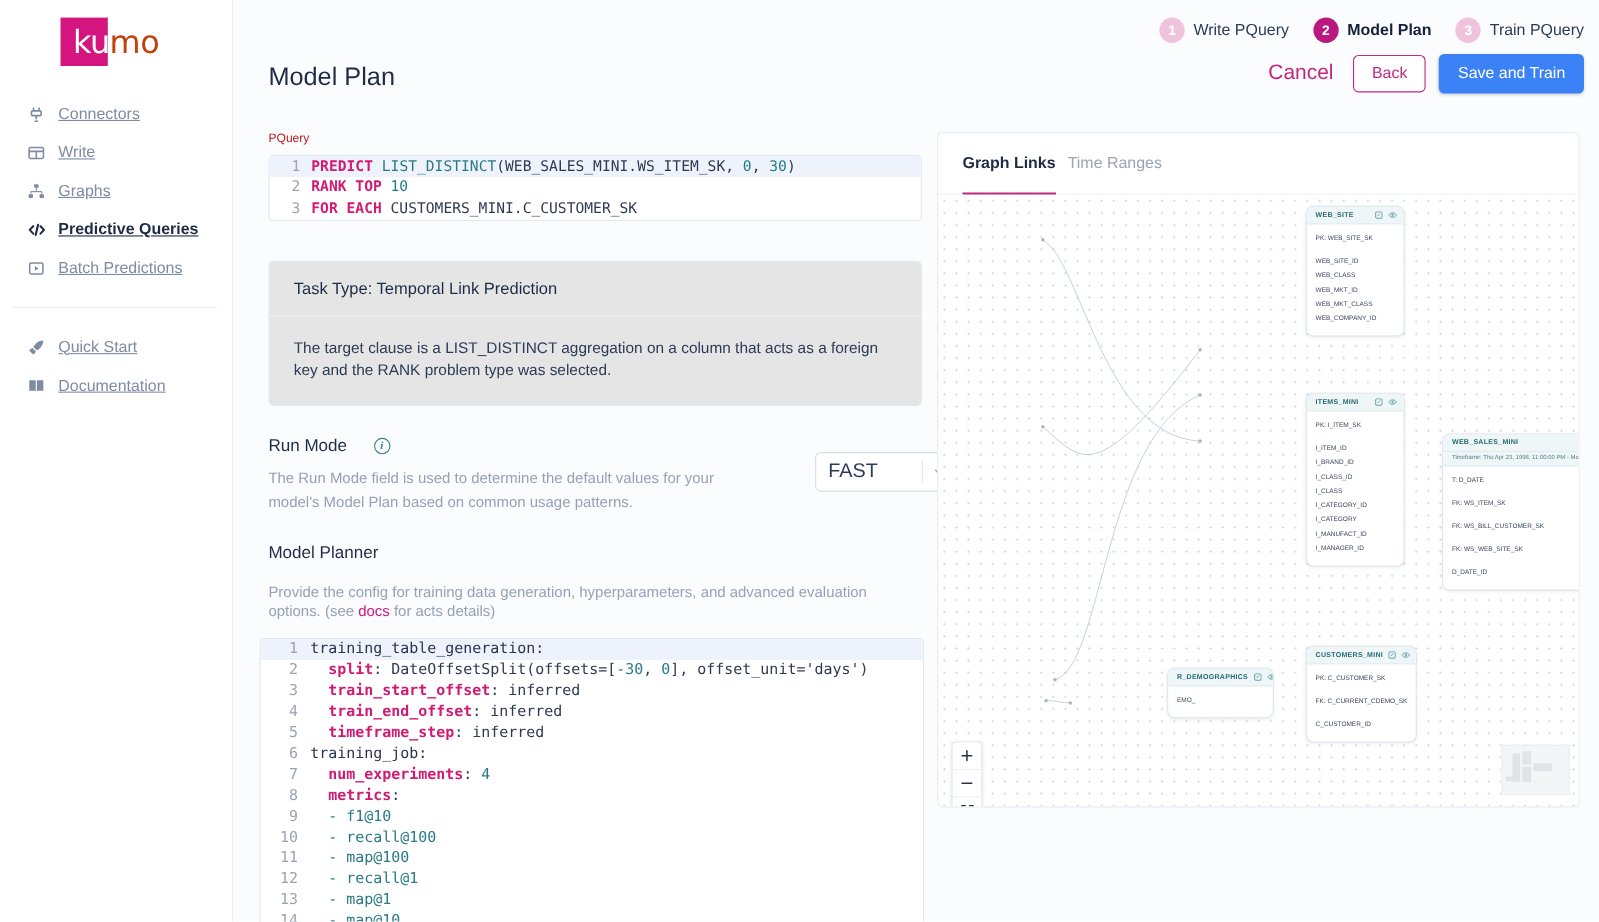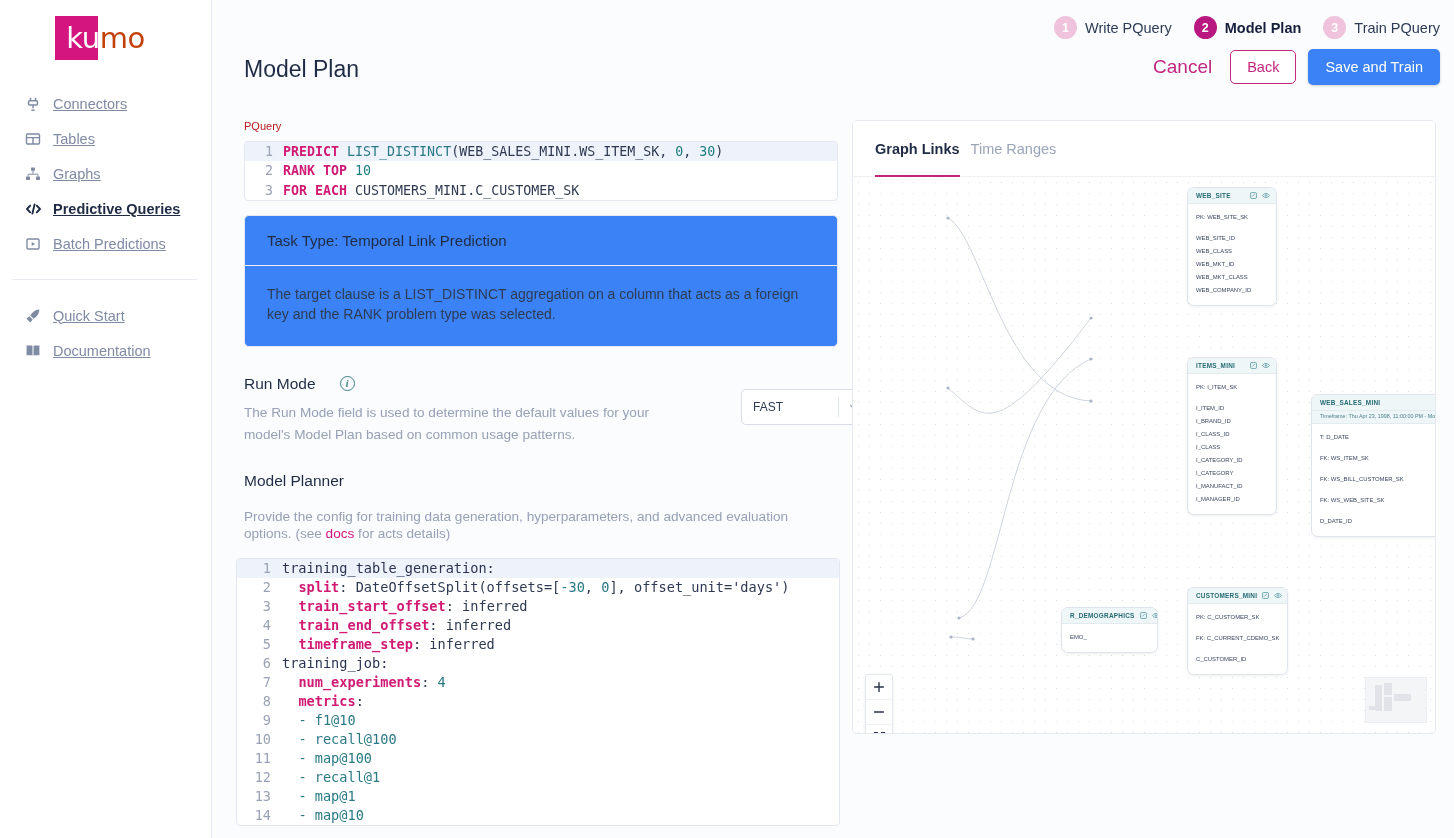--- a/index.html
+++ b/index.html
@@ -140,23 +140,23 @@
   .kw { color: #d11a74; font-weight: 700; }
   .fn { color: #2a7a85; }
   .num { color: #1d7d80; }
   .pl  { color: #2f3a52; }
   .yk  { color: #d11a74; font-weight: 700; }
   .yr  { color: #2f3a52; }
   .ys  { color: #2a7a85; }
   .ytop { color: #2b3350; }
 
   .task-card {
-    margin-top: 14px;
+    margin-top: 36px;
     border: 1px solid #e3e7ef; border-radius: 5px;
-    background: #3b82f6;
+    background: #e5e5e5;
   }
   .task-head {
     padding: 16px 22px; font-size: 15px; color: #1f2b45;
     border-bottom: 1px solid #edf0f5;
   }
   .task-body {
     padding: 18px 22px 22px 22px;
     font-size: 14px; color: #2d3b55; line-height: 20px;
   }
 
@@ -174,21 +174,21 @@
   }
   .rm-desc {
     width: 440px; font-size: 13.6px; color: #97a1b5; line-height: 22px;
   }
   .rm-select {
     position: absolute; right: -32px; top: 14px;
     width: 129px; height: 36px;
     border: 1px solid #d8dde7; border-radius: 5px; background: #ffffff;
     display: flex; align-items: center; cursor: pointer;
   }
-  .rm-select .val { flex: 1; padding-left: 11px; font-size: 12px; color: #2d3b55; }
+  .rm-select .val { flex: 1; padding-left: 11px; font-size: 18px; color: #2d3b55; }
   .rm-select .divider { width: 1px; height: 20px; background: #e1e5ee; }
   .chev {
     width: 30px; display: flex; align-items: center; justify-content: center;
     color: #9aa4b8;
   }
 
   .planner { margin-top: 26px; }
   .planner-title { font-size: 15.5px; color: #1f2b45; margin-bottom: 18px; }
   .planner-desc {
     font-size: 13.6px; color: #97a1b5; line-height: 17px; width: 560px;
@@ -330,21 +330,21 @@
         <span>Connectors</span>
       </div>
 
       <div class="nav-item">
         <span class="ico">
           <svg width="16" height="16" viewBox="0 0 16 16" fill="none" stroke="currentColor" stroke-width="1.4">
             <rect x="1.5" y="3" width="13" height="10" rx="1.2"></rect>
               <path d="M1.5 6.6h13M8 6.6v6.4"></path>
           </svg>
         </span>
-        <span>Tables</span>
+        <span>Write</span>
       </div>
 
       <div class="nav-item">
         <span class="ico">
           <svg width="16" height="16" viewBox="0 0 16 16" fill="currentColor">
             <rect x="6" y="1.4" width="4" height="3.3" rx="0.6"></rect>
               <rect x="1" y="10.6" width="4" height="3.3" rx="0.6"></rect>
               <rect x="11" y="10.6" width="4" height="3.3" rx="0.6"></rect>
             <rect x="7.5" y="4.7" width="1" height="3"></rect>
               <rect x="3" y="7.7" width="10" height="1"></rect>

